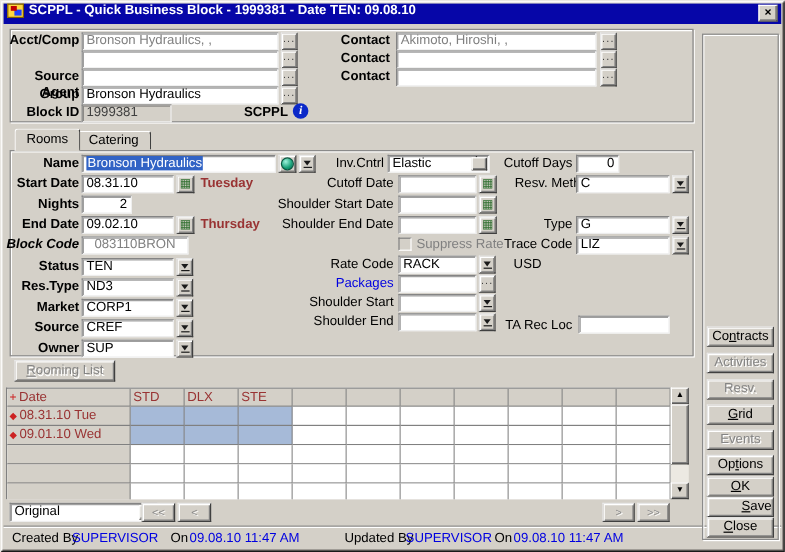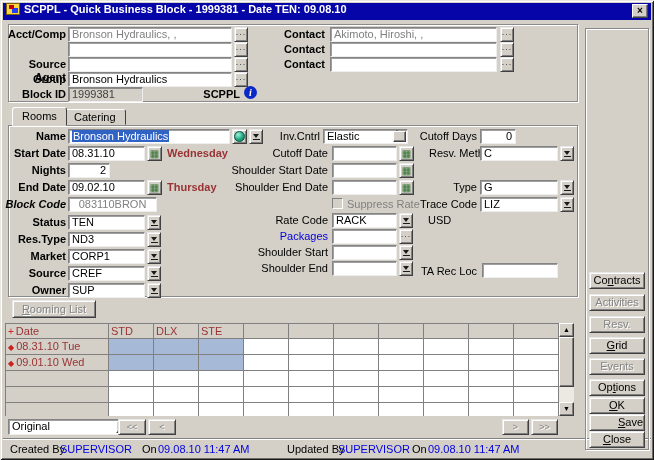--- a/index.html
+++ b/index.html
@@ -120,21 +120,21 @@
       <span class="globe"></span>
     </div>
   <div class="bt" style="left:249px;top:129px;width:14px;height:15px;z-index:2;">
       <div class="arr"></div>
       <div class="arrbar"></div>
     </div>
 
   <span class="lb b" style="left:2px;width:64px;top:147px;z-index:2;">Start Date</span>
   <div class="tf" style="left:68px;top:146px;width:77px;z-index:2;">08.31.10</div>
   <div class="bt cal" style="left:147px;top:146px;width:15px;height:15px;z-index:2;">▦</div>
-  <span class="lb b maroon" style="left:167px;width:80px;top:147px;text-align:left;z-index:2;">Wednesday</span>
+  <span class="lb b maroon" style="left:167px;width:80px;top:147px;text-align:left;z-index:2;">Tuesday</span>
 
   <span class="lb b" style="left:2px;width:64px;top:164px;z-index:2;">Nights</span>
   <div class="tf" style="left:68px;top:163px;width:42px;text-align:right;z-index:2;">2</div>
 
   <span class="lb b" style="left:2px;width:64px;top:181px;z-index:2;">End Date</span>
   <div class="tf" style="left:68px;top:180px;width:77px;z-index:2;">09.02.10</div>
   <div class="bt cal" style="left:147px;top:180px;width:15px;height:15px;z-index:2;">▦</div>
   <span class="lb b maroon" style="left:167px;width:80px;top:181px;text-align:left;z-index:2;">Thursday</span>
 
   <span class="lb b" style="left:2px;width:64px;top:198px;z-index:2;font-style:italic;">Block Code</span>

